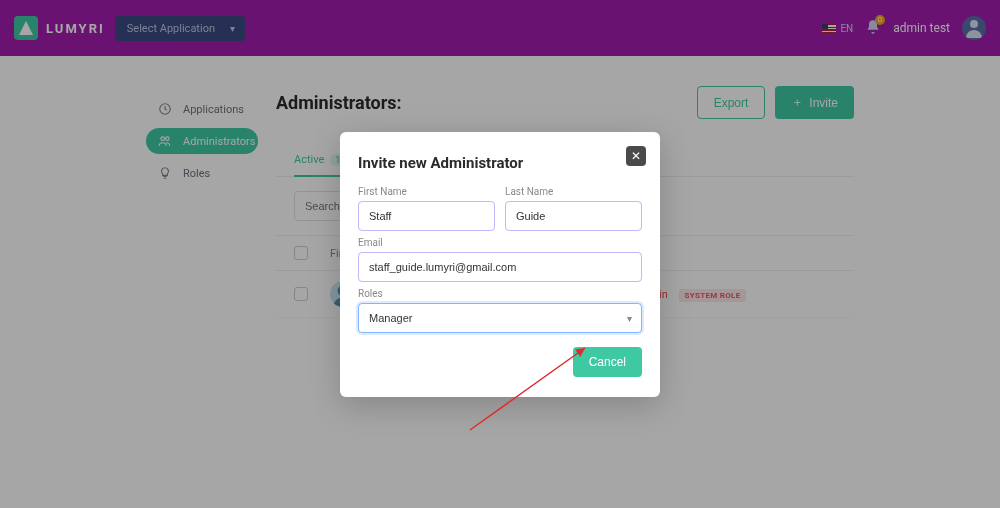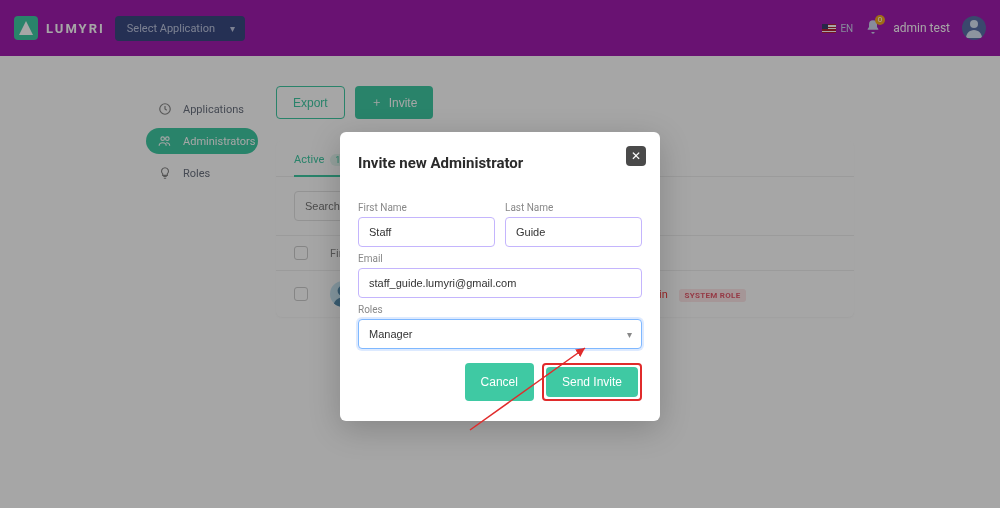--- a/index.html
+++ b/index.html
@@ -60,21 +60,21 @@
     .col-role { width: 200px; }
     .chk { width: 14px; height: 14px; border: 1px solid #ccc; border-radius: 3px; background: #fff; cursor: pointer; }
     .avatar-row { width: 26px; height: 26px; border-radius: 50%; background: #cbe8f5; overflow: hidden; }
     .role-admin { color: #ef4040; font-size: 11px; }
     .role-badge { background: #fde6e8; color: #e65a6b; font-size: 8px; padding: 2px 6px; border-radius: 3px; margin-left: 8px; font-weight: 700; letter-spacing: 0.3px; }
 
     
     .overlay { position: absolute; inset: 0; background: rgba(0,0,0,0.35); display: flex; align-items: flex-start; justify-content: center; }
     .modal { background: #fff; border-radius: 6px; width: 320px; margin-top: 132px; padding: 22px 18px 20px; position: relative; box-shadow: 0 8px 32px rgba(0,0,0,0.2); }
     .modal-close { position: absolute; top: 14px; right: 14px; width: 20px; height: 20px; background: #4a4a4a; color: #fff; border-radius: 4px; display: flex; align-items: center; justify-content: center; font-size: 12px; cursor: pointer; }
-    .modal-title { font-size: 15px; font-weight: 700; color: #2b2b2b; margin-bottom: 30px; }
+    .modal-title { font-size: 15px; font-weight: 700; color: #2b2b2b; margin-bottom: 14px; }
     .form-row { display: flex; gap: 10px; margin-bottom: 6px; }
     .form-group { flex: 1; }
     .form-group.full { width: 100%; }
     .form-label { font-size: 10px; color: #888; display: block; margin-bottom: 4px; }
     .form-input { width: 100%; border: 1px solid #c4b5fd; border-radius: 4px; padding: 8px 10px; font-size: 11px; color: #333; background: #fff; }
     .form-input.select-focus { border: 1px solid #7fb8ff; box-shadow: 0 0 0 2px rgba(120,170,255,0.25); }
     .select-wrap { position: relative; }
     .select-wrap .chev { position: absolute; right: 10px; top: 50%; transform: translateY(-50%); color: #888; font-size: 10px; pointer-events: none; }
     .modal-actions { display: flex; justify-content: flex-end; gap: 8px; margin-top: 14px; }
     .send-highlight { border: 2px solid #e02b2b; padding: 2px; border-radius: 4px; }
@@ -143,20 +143,21 @@
           <svg viewBox="0 0 24 24" fill="none" stroke="#888" stroke-width="2">
             <path d="M9 18h6M10 21h4M12 3a6 6 0 0 0-4 10.5V16h8v-2.5A6 6 0 0 0 12 3z"></path>
           </svg>
         </span>
       <span>Roles</span>
     </div>
   </div>
 
   <div class="main">
     <div class="title-row">
+      <h1 class="page-title">Administrators:</h1>
       <div class="actions">
         <button class="btn btn-outline">Export</button>
         <button class="btn btn-primary">
           <span>＋</span>
           <span>Invite</span>
         </button>
       </div>
     </div>
 
     <div class="card">
@@ -232,23 +233,20 @@
         <label class="form-label">Roles</label>
         <div class="select-wrap">
           <input class="form-input select-focus" readonly="" value="Manager" style="">
           <span class="chev">▾</span>
         </div>
       </div>
     </div>
 
     <div class="modal-actions">
       <button class="btn btn-primary">Cancel</button>
-      <span class="send-highlight">
-        <button class="btn btn-primary">Send Invite</button>
-      </span>
     </div>
   </div>
 
   <svg class="arrow" style="left:460px; top:330px; width:160px; height:110px;" viewBox="0 0 160 110">
     <defs>
         <marker id="ah" markerWidth="8" markerHeight="8" refX="6" refY="3" orient="auto">
           <path d="M0,0 L6,3 L0,6 Z" fill="#e02b2b"></path>
         </marker>
       </defs>
     <line x1="10" y1="100" x2="125" y2="18" stroke="#e02b2b" stroke-width="1.5" marker-end="url(#ah)"></line>

